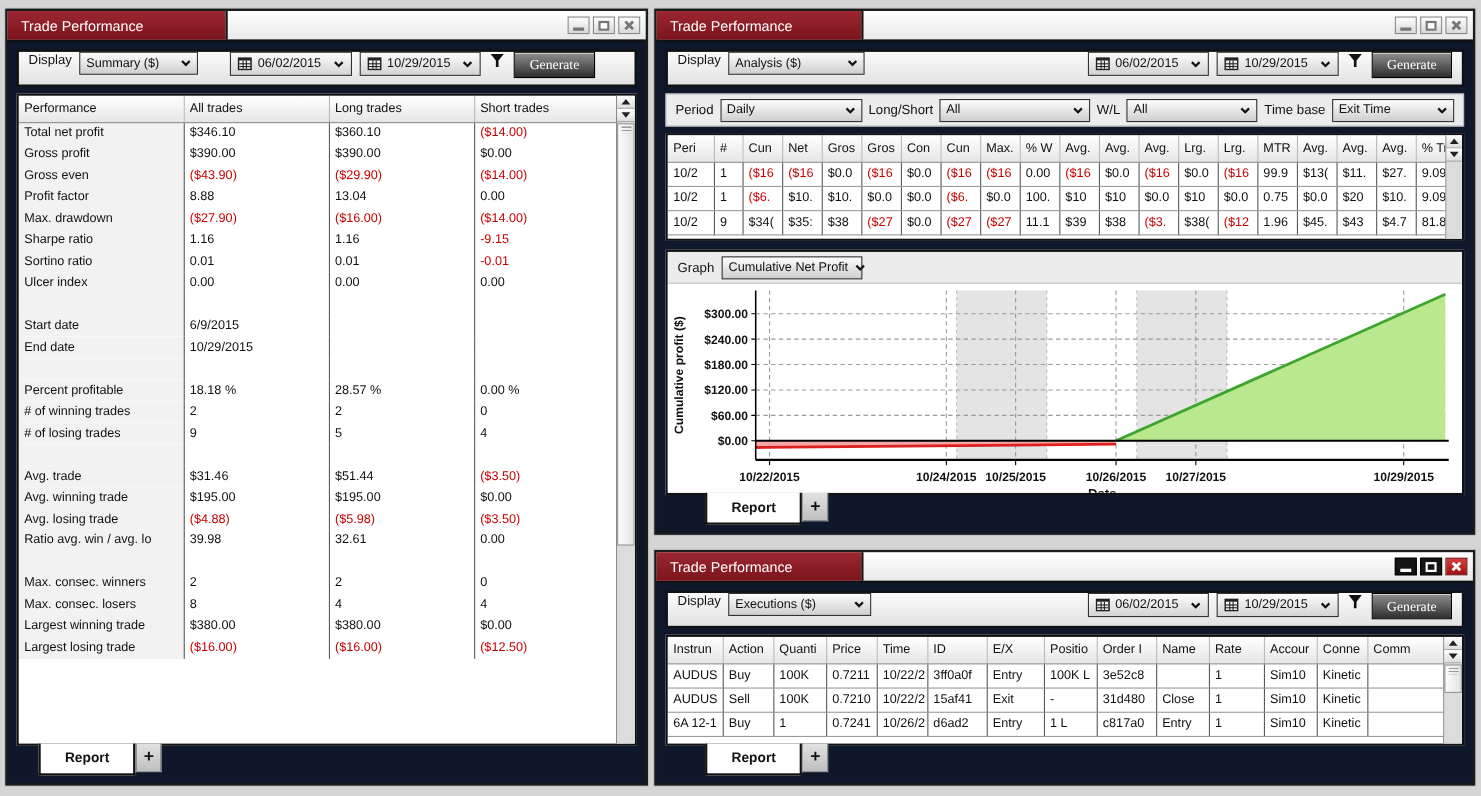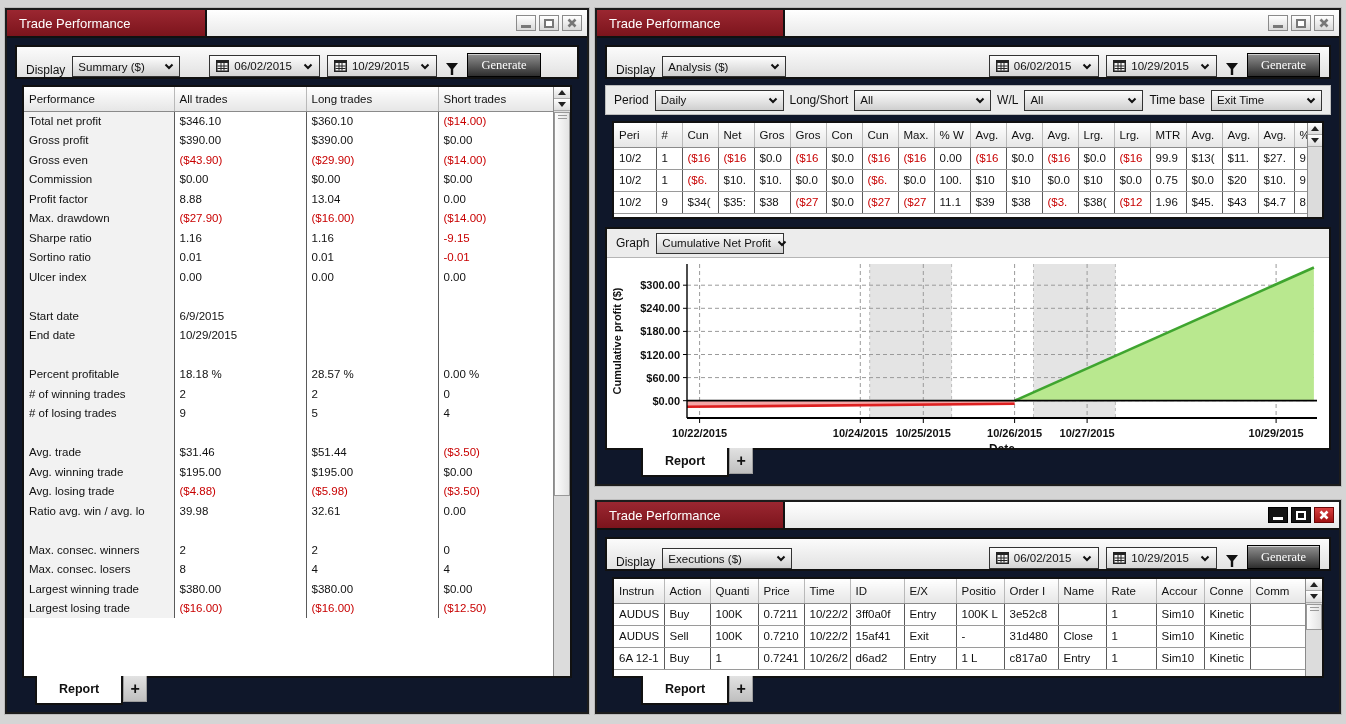--- a/index.html
+++ b/index.html
@@ -24,21 +24,21 @@
   .g-x path { stroke:#777; stroke-width:2.6; fill:none; }
   .win.active .wbtn.b-min, .win.active .wbtn.b-max { background:#141414; border-color:#000; }
   .win.active .b-min .g-min { background:#fff; }
   .win.active .b-max .g-max { border-color:#fff; background:#141414; }
   .win.active .wbtn.b-close { background:linear-gradient(#d84040,#a01010); border-color:#6d0606; }
   .win.active .b-close .g-x path { stroke:#fff; }
 
   
   .toolbar { margin:7px 8px 6px; flex:0 0 34px; border:2px solid #111;
              background:linear-gradient(#fbfbfb,#e2e2e2);
-             display:flex; align-items:flex-end; padding:0 9px; gap:7px; }
+             display:flex; align-items:flex-start; padding:0 9px; gap:7px; }
   .lbl { font-size:12px; color:#111; white-space:nowrap; }
   .select { height:21px; border:1px solid #333; background:linear-gradient(#fdfdfd,#cfcfcf);
             display:flex; align-items:center; justify-content:space-between;
             padding:0 5px; font-size:11.5px; cursor:pointer; white-space:nowrap; }
   .chev { width:10px; height:7px; flex:0 0 10px; margin-left:6px; }
   .chev path { stroke:#111; stroke-width:2; fill:none; }
   .datepicker { height:22px; border:1px solid #333; background:linear-gradient(#fdfdfd,#d4d4d4);
                 display:flex; align-items:center; gap:5px; padding:0 6px; font-size:11.5px; cursor:pointer; }
   .cal { width:13px; height:12px; }
   .funnel { width:16px; height:16px; display:flex; align-items:center; justify-content:center; cursor:pointer; }
@@ -46,21 +46,21 @@
               color:#fff; font-size:12.5px; padding:0 13px; cursor:pointer;
               font-family:Liberation Serif, serif; box-shadow:inset 0 1px 0 #cfcfcf; }
   .push-right { margin-left:auto; }
   .gap-left { margin-left:22px; }
 
   
   .filterbar { margin:0 8px 6px; flex:0 0 30px; background:#ececec; border:1px solid #bdbdbd;
                display:flex; align-items:center; gap:6px; padding:0 8px; }
 
   
-  .tablewrap { position:relative; margin:0 15px; border:2px solid #111; background:#fff; overflow:hidden; }
+  .tablewrap { position:relative; margin:0 8px; border:2px solid #111; background:#fff; overflow:hidden; }
   table { border-collapse:collapse; table-layout:fixed; }
   th { background:linear-gradient(#ffffff,#e6e6e6); border-right:1px solid #b9b9b9;
        border-bottom:1px solid #8a8a8a; font-weight:normal; text-align:left;
        height:24px; padding:0 5px; overflow:hidden; white-space:nowrap; font-size:11.5px; }
   td { border-right:1px solid #5a5a5a; height:19px; padding:0 5px;
        overflow:hidden; white-space:nowrap; font-size:11.5px; background:#fff; }
   .neg { color:#c80000; }
   #summary-table { width:calc(100% - 17px); }
   #summary-table td { height:19.5px; }
   #summary-table td:first-child { background:#f2f2f2; }
@@ -194,26 +194,20 @@
               <td>Gross profit</td>
               <td>$390.00</td>
               <td>$390.00</td>
               <td>$0.00</td>
             </tr>
             <tr>
               <td>Gross even</td>
               <td class="neg">($43.90)</td>
               <td class="neg">($29.90)</td>
               <td class="neg">($14.00)</td>
-            </tr>
-            <tr>
-              <td>Commission</td>
-              <td>$0.00</td>
-              <td>$0.00</td>
-              <td>$0.00</td>
             </tr>
             <tr>
               <td>Profit factor</td>
               <td>8.88</td>
               <td>13.04</td>
               <td>0.00</td>
             </tr>
             <tr>
               <td>Max. drawdown</td>
               <td class="neg">($27.90)</td>

